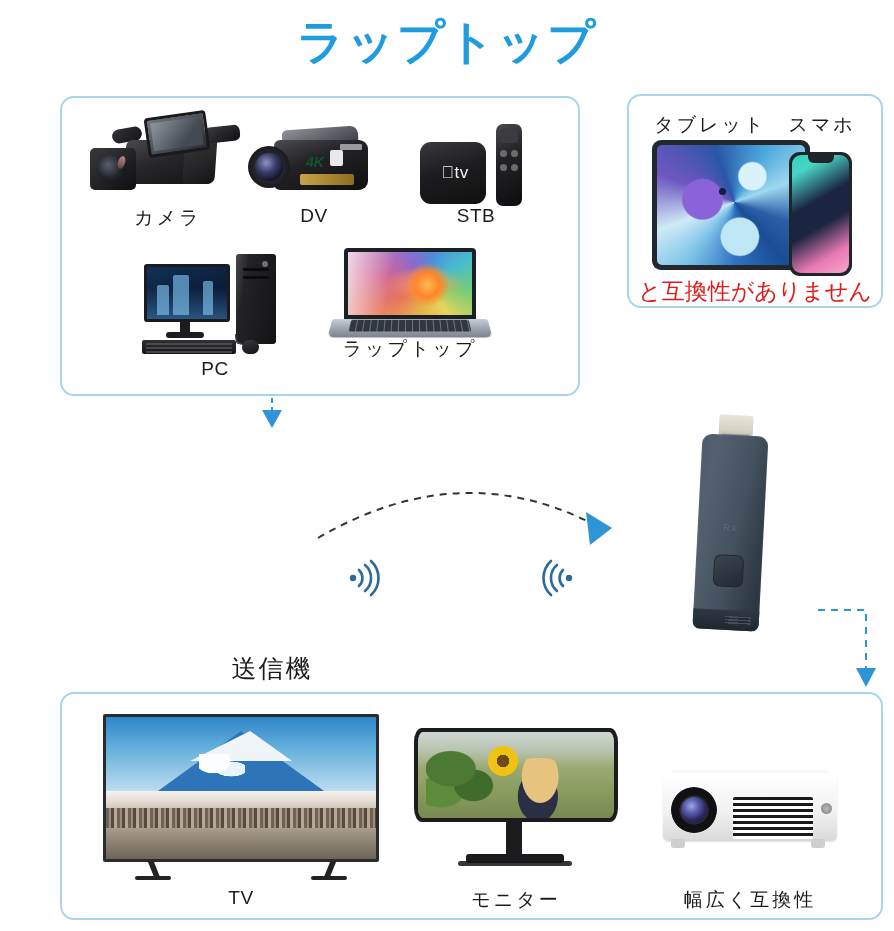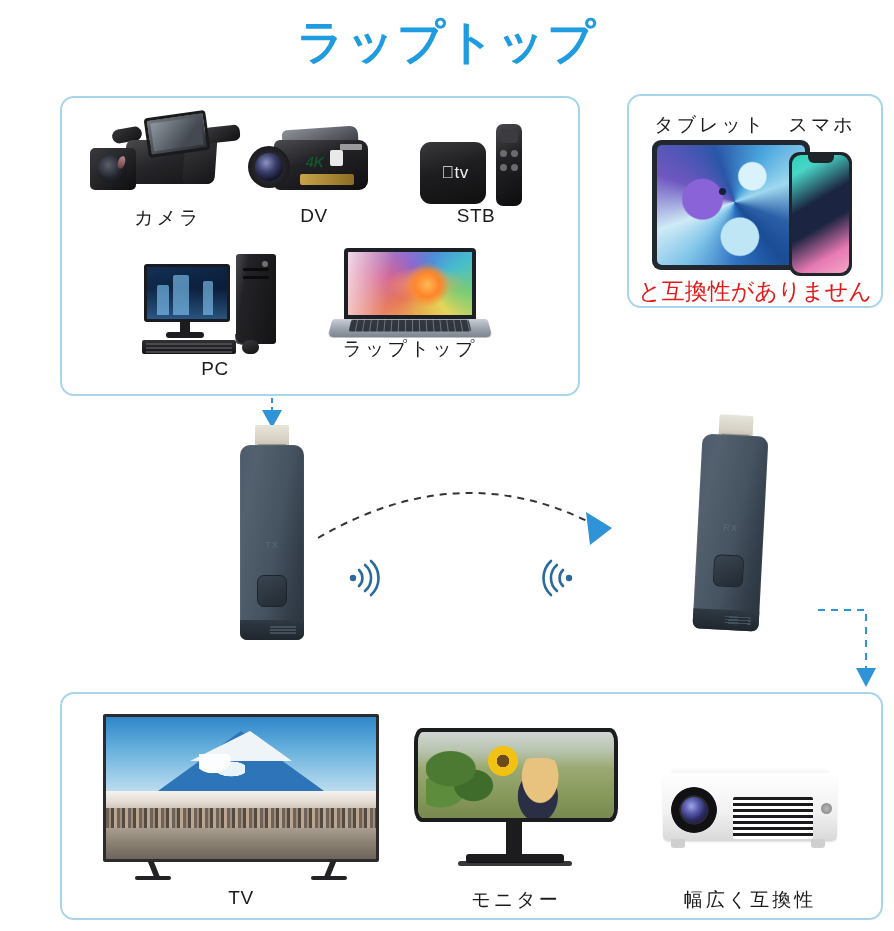--- a/index.html
+++ b/index.html
@@ -633,30 +633,21 @@
     <line x1="272" y1="398" x2="272" y2="412" stroke="#2f93d8" stroke-width="2" stroke-dasharray="5 4"></line>
     <polygon points="262,410 282,410 272,428" fill="#2f93d8"></polygon>
 
     <path d="M 318 538 Q 460 455 595 525" fill="none" stroke="#33343a" stroke-width="2" stroke-dasharray="7 6"></path>
     <polygon points="586,512 612,528 590,545" fill="#2f93d8"></polygon>
 
     <path d="M 818 610 L 866 610 L 866 670" fill="none" stroke="#2f93d8" stroke-width="2" stroke-dasharray="7 6"></path>
     <polygon points="856,668 876,668 866,687" fill="#2f93d8"></polygon>
   </svg>
 
-  <div class="dongle" id="tx">
-    <div class="hdmi"></div>
-    <div class="body">
-      <div class="mark">TX</div>
-      <div class="btn"></div>
-      <div class="foot">
-        <div class="vent"></div>
-      </div>
-    </div>
-  </div>
+  <div class="dev-label" style="left:180px; top:652px; width:184px; font-size:25px; letter-spacing:2px;">送信機</div>
 
   <div class="dongle" id="rx">
     <div class="hdmi"></div>
     <div class="body">
       <div class="mark">RX</div>
       <div class="btn"></div>
       <div class="foot">
         <div class="vent"></div>
       </div>
     </div>

